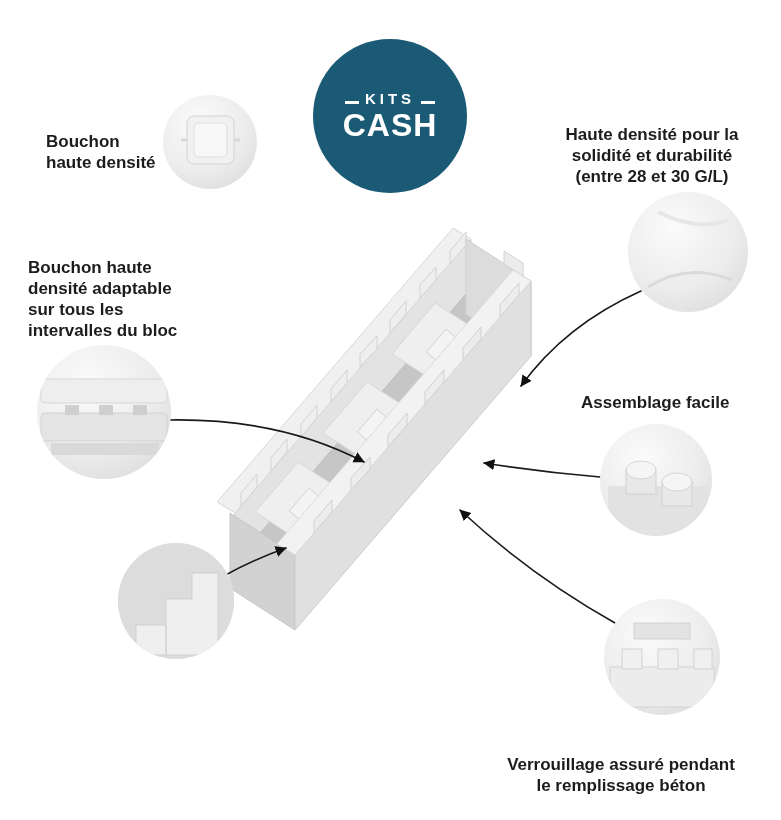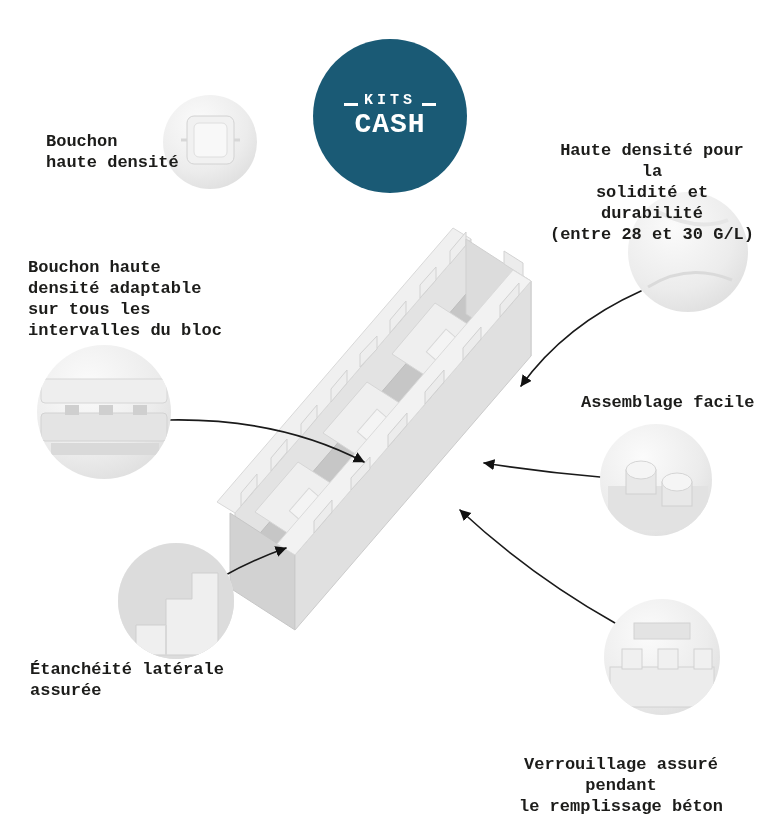--- a/index.html
+++ b/index.html
@@ -1,38 +1,38 @@
 <!DOCTYPE html>
 <html><head>
 <meta charset="utf-8">
 <style>
   html,body{margin:0;padding:0;background:#fff;}
   .stage{
     position:relative;width:781px;height:820px;background:#fff;overflow:hidden;
-    font-family:Liberation Mono, monospace;color:#1c1c1a;
+    font-family:Liberation Sans, sans-serif;color:#1c1c1a;
   }
   .layer-svg{position:absolute;left:0;top:0;z-index:1;}
   .label{
     position:absolute;z-index:3;white-space:pre-line;
     font-size:17px;font-weight:600;line-height:1.24;color:#1c1c1a;
   }
   .label.center{text-align:center;}
   .callout-circle{
     position:absolute;z-index:2;border-radius:50%;overflow:hidden;
     background:radial-gradient(circle at 38% 30%, #fbfbfb 0%, #ececec 55%, #d5d5d5 100%);
   }
   .logo{
     position:absolute;left:313px;top:39px;width:154px;height:154px;z-index:4;
     border-radius:50%;display:flex;flex-direction:column;align-items:center;justify-content:center;
     color:#fff;
   }
   .kits-row{display:flex;align-items:flex-end;gap:6px;margin-bottom:3px;}
   .kits-line{width:14px;height:3px;background:#fff;margin-bottom:2px;}
   .kits-text{font-size:15px;font-weight:bold;letter-spacing:4px;line-height:1;}
-  .cash{font-size:28px;font-weight:bold;letter-spacing:1px;line-height:1.02;}
+  .cash{font-size:32px;font-weight:bold;letter-spacing:1px;line-height:1.02;}
   .bloc-row{display:flex;align-items:center;line-height:1;margin-top:2px;}
   .bloc-text{font-size:42px;font-weight:bold;line-height:1;}
   .cube-icon{margin:4px 2px 0 2px;}
 </style>
 </head>
 <body>
 
 <div class="stage">
 
   <svg class="layer-svg" width="781" height="820" viewBox="0 0 781 820">
@@ -166,30 +166,28 @@
       <rect x="18" y="50" width="20" height="20" fill="#f0f0f0" stroke="#d2d2d2"></rect>
       <rect x="54" y="50" width="20" height="20" fill="#f0f0f0" stroke="#d2d2d2"></rect>
       <rect x="90" y="50" width="18" height="20" fill="#f0f0f0" stroke="#d2d2d2"></rect>
       <rect x="30" y="24" width="56" height="16" fill="#e3e3e3" stroke="#d2d2d2"></rect>
     </svg>
   </div>
 
   <div class="label" style="left:30px;top:131px;margin-left:16px;">Bouchon
 haute densité</div>
 
-  <div class="label center" style="left:546px;top:140px;width:212px;">Haute densité pour la
+  <div class="label center" style="left:546px;top:124px;width:212px;">Haute densité pour la
 solidité et durabilité
 (entre 28 et 30 G/L)</div>
 
   <div class="label" style="left:581px;top:392px;">Assemblage facile</div>
 
   <div class="label" style="left:28px;top:257px;">Bouchon haute
 densité adaptable
 sur tous les
 intervalles du bloc</div>
 
-  <div class="label" style="left:30px;top:659px;">Étanchéité latérale
-assurée</div>
 
   <div class="label center" style="left:488px;top:719px;width:266px;margin-top:35px;">Verrouillage assuré pendant
 le remplissage béton</div>
 
 </div>
 
 </body></html>

